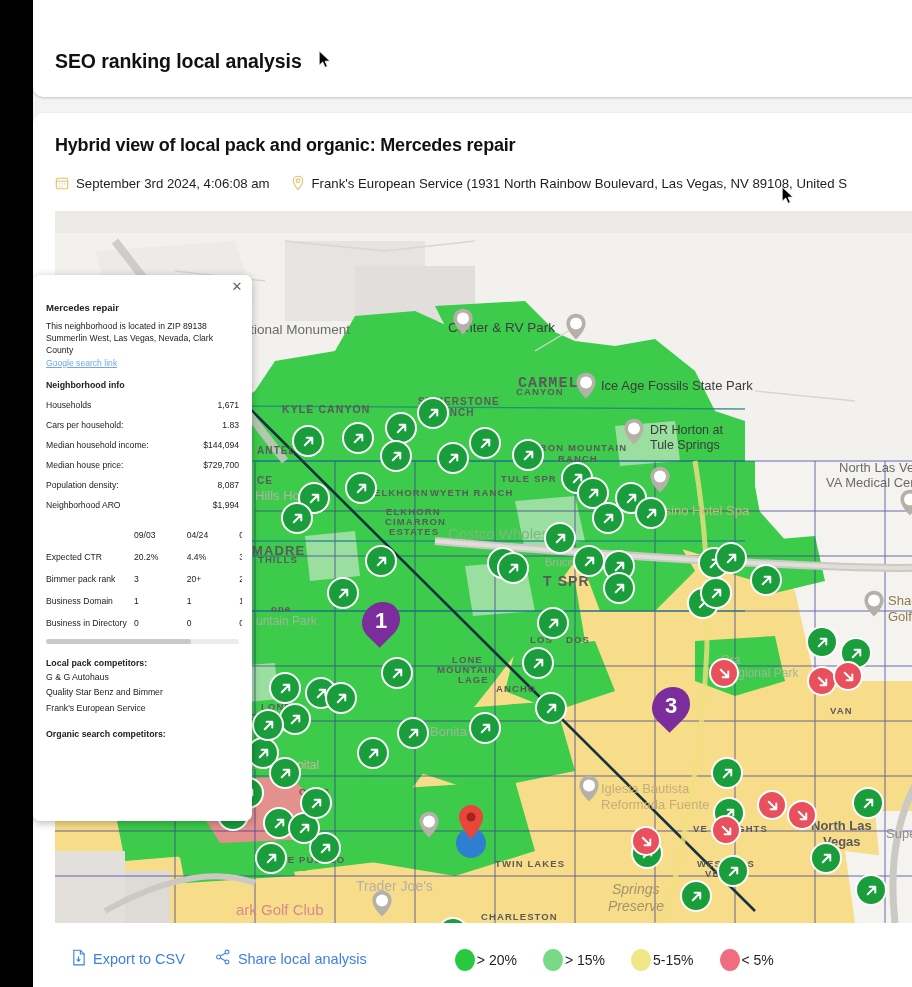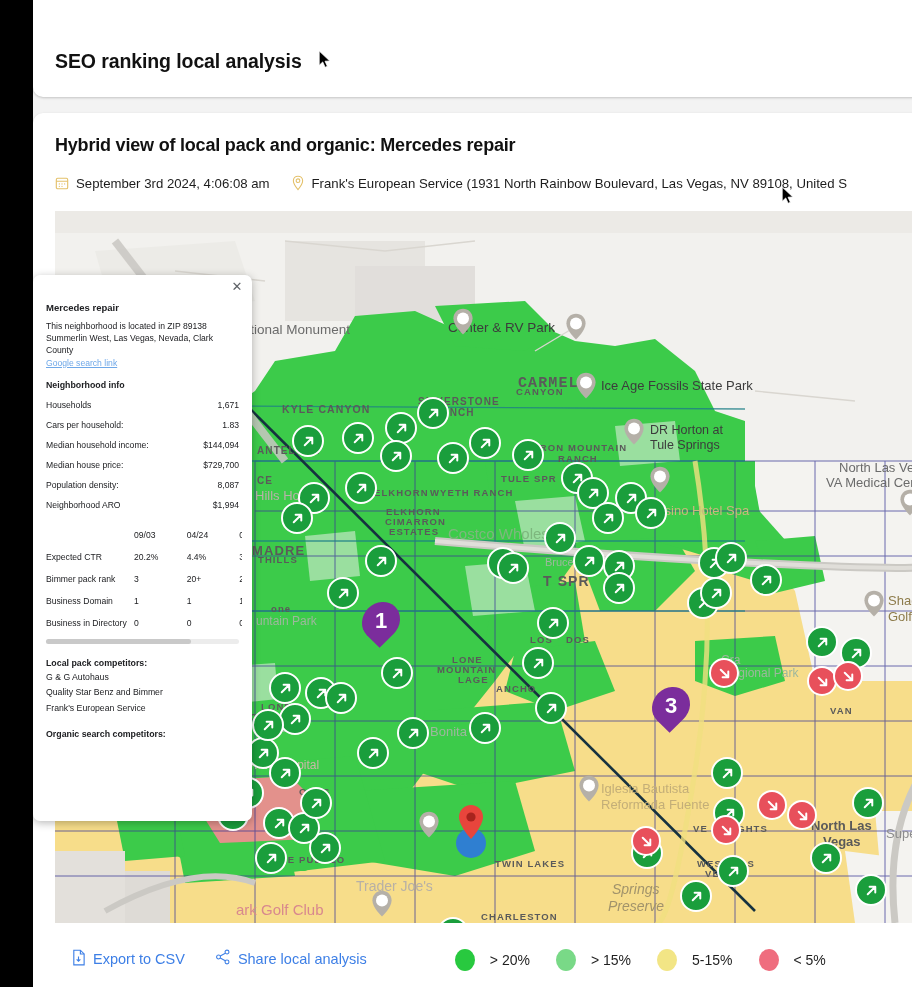--- a/index.html
+++ b/index.html
@@ -76,21 +76,21 @@
   .footer {
     position: absolute; left: 0; top: 818px; width: 890px; height: 72px;
     background: #fff;
     display: flex; align-items: flex-start; padding-top: 18px; padding-left: 38px;
   }
   .foot-link {
     display: flex; align-items: center; gap: 7px;
     color: #3d7fe6; font-size: 14.5px; margin-right: 30px;
   }
   .legend { display: flex; align-items: center; gap: 8px; margin-left: 58px; }
-  .legend-item { display: flex; align-items: center; gap: 15px; margin-right: 18px; text-align: center; }
+  .legend-item { display: flex; align-items: center; gap: 2px; margin-right: 18px; text-align: center; }
   .dot { width: 20px; height: 22px; border-radius: 50%; display:block; }
   .legend-lbl { font-size: 14px; color: #1f1f1f; }
 
   
   .popup {
     position: absolute; left: 0px; top: 275px; width: 219px; height: 546px;
     background: #fff; border-radius: 7px;
     box-shadow: 0 2px 8px rgba(0,0,0,.28);
     overflow: hidden; z-index: 40;
     font-size: 9px; color: #202124;

